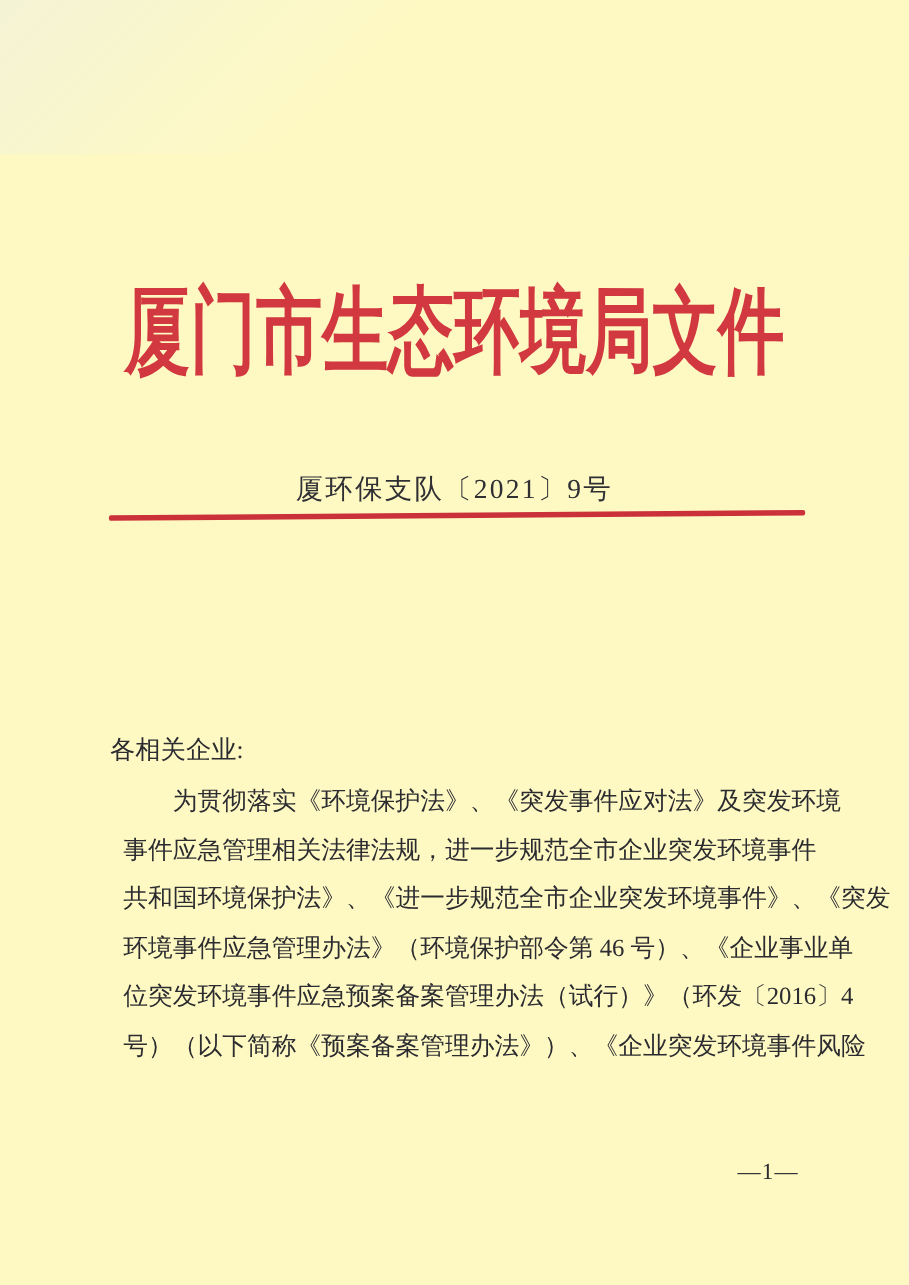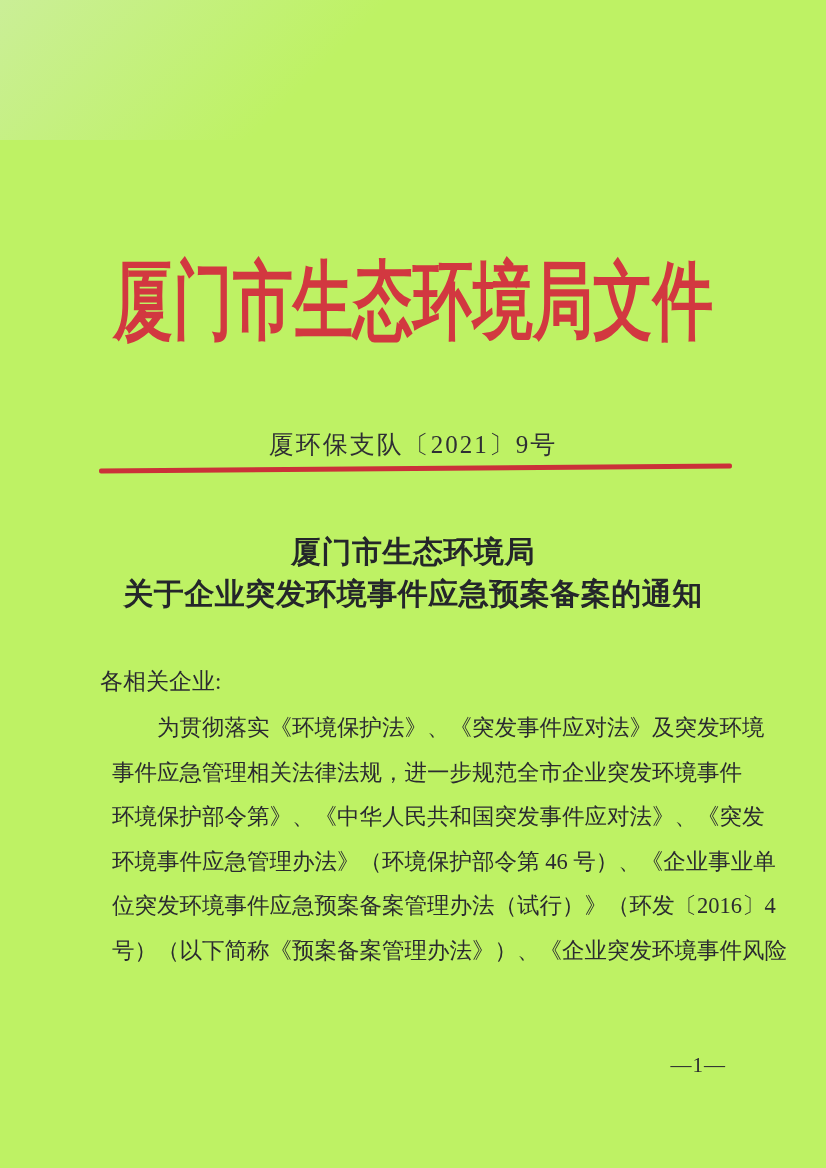--- a/index.html
+++ b/index.html
@@ -6,21 +6,21 @@
     margin: 0;
     padding: 0;
     background: #e8e8e8;
     font-family: "Liberation Serif", serif;
   }
   .page {
     position: relative;
     width: 826px;
     height: 1168px;
     margin: 0 auto;
-    background: #bef264;
+    background: #fef9c3;
     overflow: hidden;
     color: #2b2b30;
   }
   
   .scan-tint {
     position: absolute;
     top: 0; left: 0;
     width: 420px; height: 140px;
     background: linear-gradient(135deg, rgba(225,232,246,0.35), rgba(255,255,255,0) 70%);
     pointer-events: none;
@@ -108,30 +108,26 @@
 
 <div class="page">
   <div class="scan-tint"></div>
 
   <div class="letterhead">厦门市生态环境局文件</div>
 
   <div class="doc-number">厦环保支队〔2021〕9号</div>
 
   <div class="red-rule"></div>
 
-  <div class="notice-title">
-    <div>厦门市生态环境局</div>
-    <div>关于企业突发环境事件应急预案备案的通知</div>
-  </div>
 
   <div class="salutation">各相关企业:</div>
 
   <div class="body-block">
     <div class="body-line">　　为贯彻落实《环境保护法》、《突发事件应对法》及突发环境</div>
     <div class="body-line">事件应急管理相关法律法规，进一步规范全市企业突发环境事件</div>
-    <div class="body-line">环境保护部令第》、《中华人民共和国突发事件应对法》、《突发</div>
+    <div class="body-line">共和国环境保护法》、《进一步规范全市企业突发环境事件》、《突发</div>
     <div class="body-line">环境事件应急管理办法》（环境保护部令第 46 号）、《企业事业单</div>
     <div class="body-line">位突发环境事件应急预案备案管理办法（试行）》（环发〔2016〕4</div>
     <div class="body-line">号）（以下简称《预案备案管理办法》）、《企业突发环境事件风险</div>
   </div>
 
   <div class="page-number">—1—</div>
 </div>
 
 </body></html>

